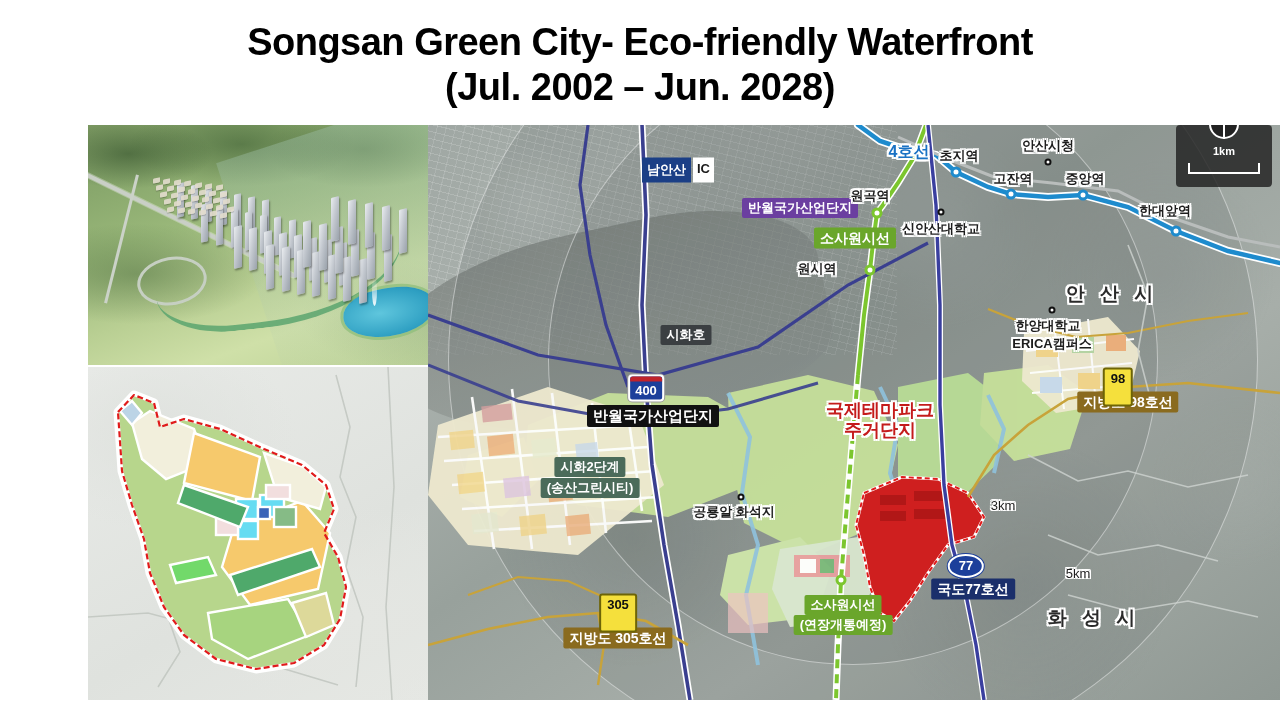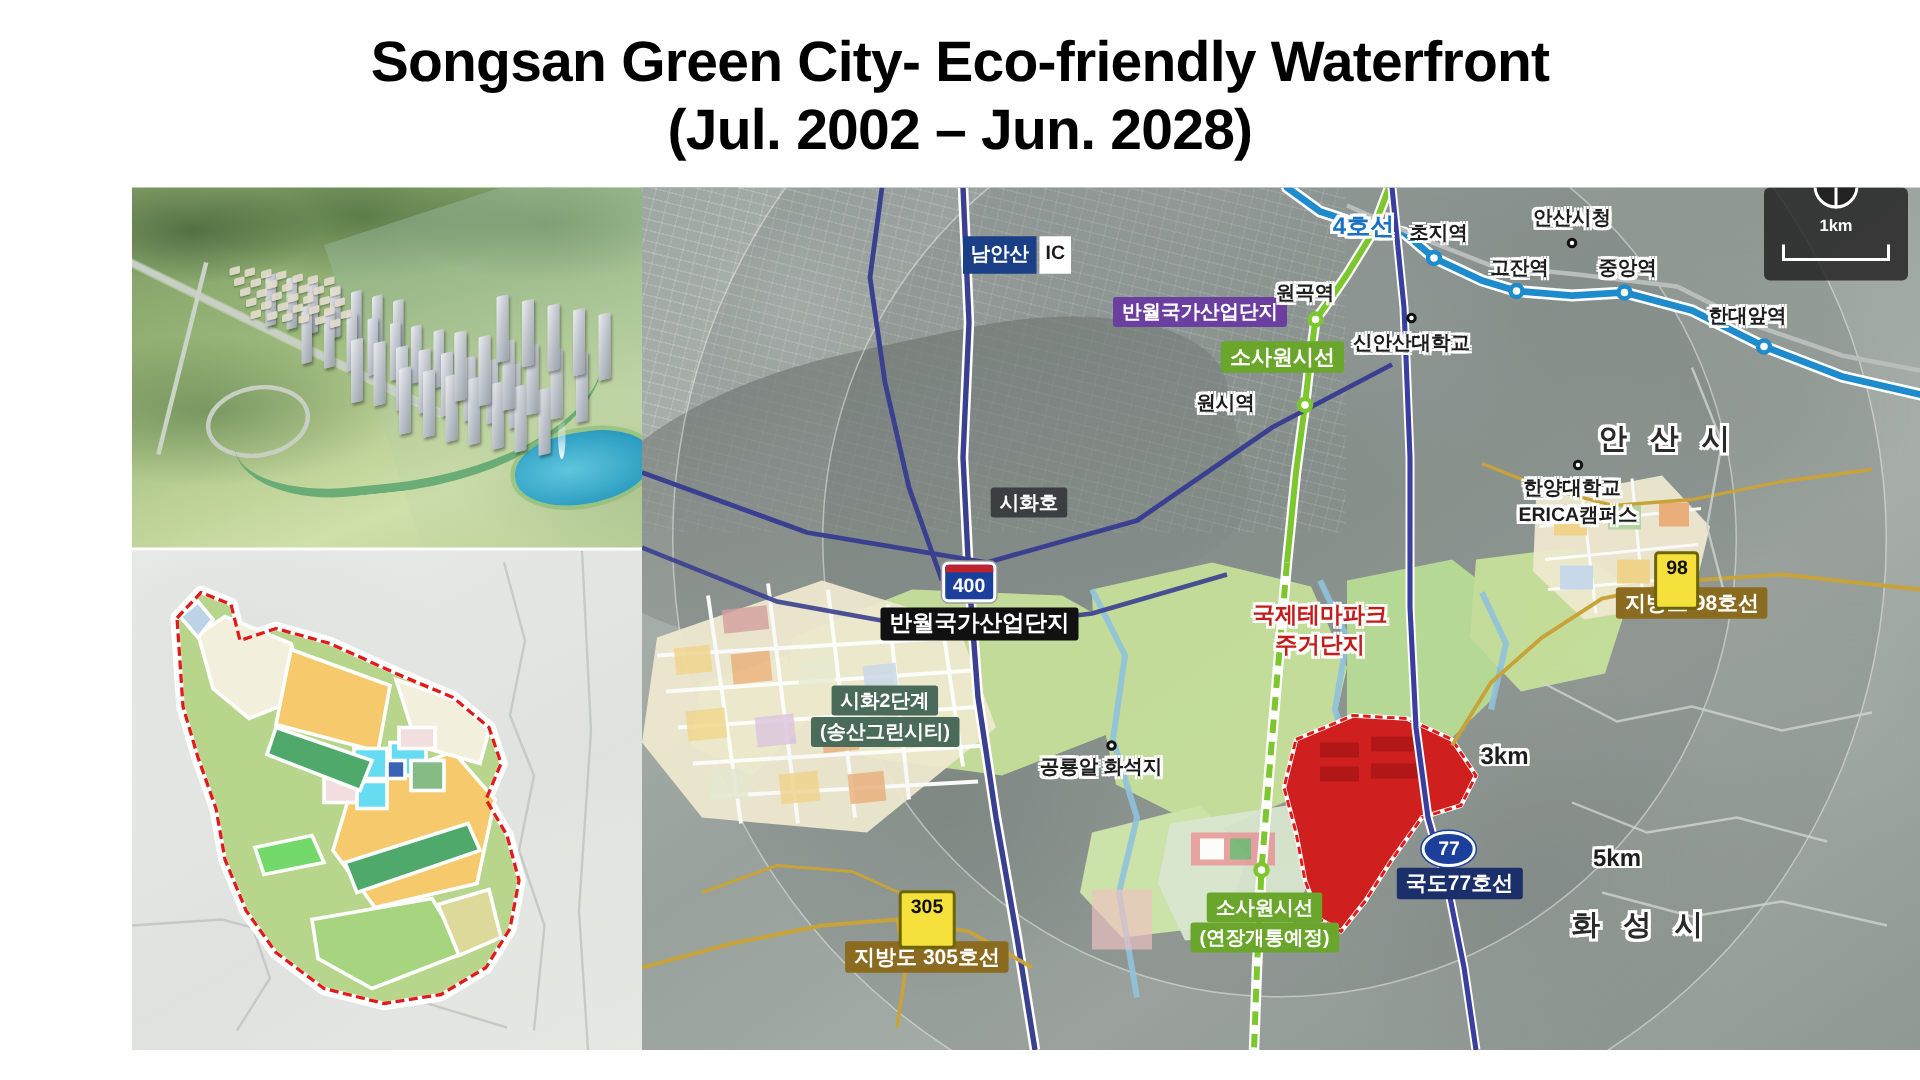--- a/index.html
+++ b/index.html
@@ -171,27 +171,27 @@
       -2px -2px 0 #fff, 2px -2px 0 #fff, -2px 2px 0 #fff, 2px 2px 0 #fff,
       0 -2px 0 #fff, 0 2px 0 #fff, -2px 0 0 #fff, 2px 0 0 #fff;
   }
   .chip.outline-city {
     color: #2a2a2a; letter-spacing: 5px; font-size: 19px;
     text-shadow:
       -2px -2px 0 #fff, 2px -2px 0 #fff, -2px 2px 0 #fff, 2px 2px 0 #fff,
       0 -2px 0 #fff, 0 2px 0 #fff, -2px 0 0 #fff, 2px 0 0 #fff;
   }
   .chip.red-hl {
-    color: #c41b1b; font-size: 15px; text-align: center; line-height: 1.15;
+    color: #c41b1b; font-size: 18px; text-align: center; line-height: 1.15;
     text-shadow:
       -2px -2px 0 #fff, 2px -2px 0 #fff, -2px 2px 0 #fff, 2px 2px 0 #fff,
       0 -2px 0 #fff, 0 2px 0 #fff, -2px 0 0 #fff, 2px 0 0 #fff;
   }
   .chip.km {
-    color: #1d1d1d; font-size: 16px; font-weight: bold;
+    color: #1d1d1d; font-size: 13px; font-weight: normal;
     text-shadow: -1.5px -1.5px 0 #fff, 1.5px -1.5px 0 #fff, -1.5px 1.5px 0 #fff,
                  1.5px 1.5px 0 #fff, 0 -1.5px 0 #fff, 0 1.5px 0 #fff,
                  -1.5px 0 0 #fff, 1.5px 0 0 #fff;
   }
 
   
   .ic-label {
     position: absolute; transform: translate(-50%,-50%);
     display: flex; align-items: stretch; font-weight: bold; font-size: 13px;
   }

